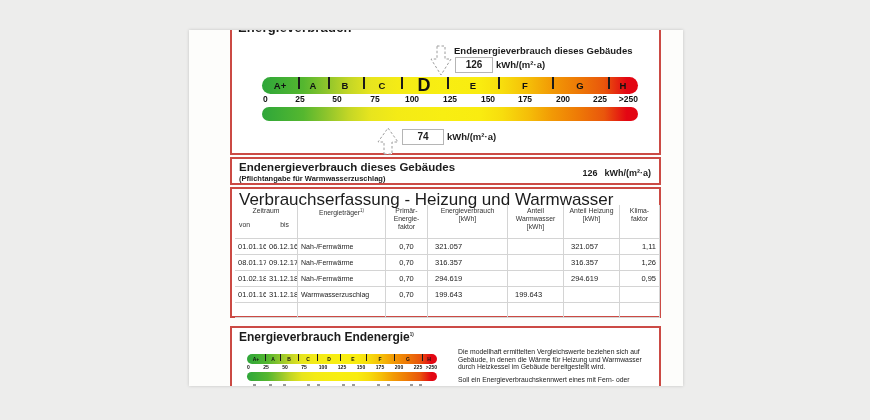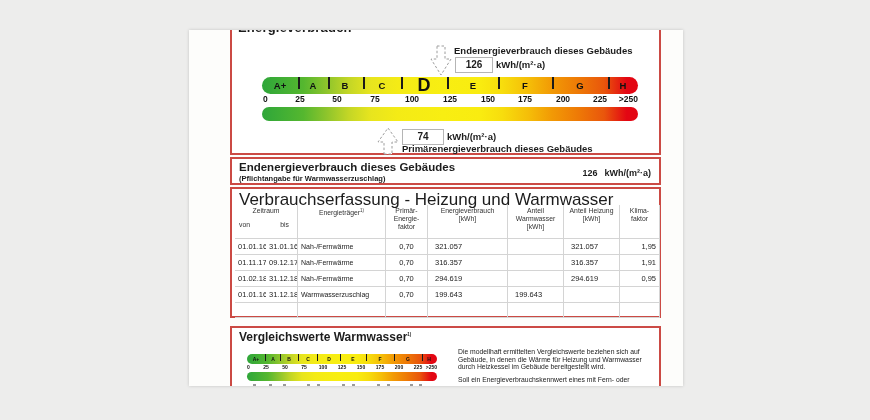--- a/index.html
+++ b/index.html
@@ -150,21 +150,20 @@
 
     <div class="bigbar grad"></div>
 
     <div class="arrow" style="left:145px;top:97px;">
       <svg width="22" height="28" viewBox="0 0 22 28">
         <path d="M7 27 H15 V15 H21 L11 1 L1 15 H7 Z" fill="#ffffff" stroke="#9c9c9c" stroke-width="1" stroke-dasharray="2.5 2"></path>
       </svg>
     </div>
     <div class="valbox" style="left:170px;top:99px;width:40px;height:14px;line-height:14px;">74</div>
     <div class="lbl-bold" style="left:215px;top:101px;">kWh/(m²·a)</div>
-    <div class="lbl-bold" style="left:170px;top:113px;">Primärenergieverbrauch dieses Gebäudes</div>
   </div>
 
   <div class="sec sec2">
     <div class="s2-title">Endenergieverbrauch dieses Gebäudes</div>
     <div class="s2-sub">(Pflichtangabe für Warmwasserzuschlag)</div>
     <div class="s2-val">
       <span>126</span><span>kWh/(m²·a)</span>
     </div>
   </div>
 
@@ -200,36 +199,36 @@
       <div class="c th">
         <div>Anteil Heizung</div>
         <div>[kWh]</div>
       </div>
       <div class="c th">
         <div>Klima-</div>
         <div>faktor</div>
       </div>
 
       <div class="c td al">01.01.16</div>
-      <div class="c td al">31.01.16</div>
+      <div class="c td al">06.12.16</div>
       <div class="c td al" style="font-size:7px">Nah-/Fernwärme</div>
       <div class="c td ac">0,70</div>
       <div class="c td al pl6">321.057</div>
       <div class="c td al pl6"></div>
       <div class="c td al pl6">321.057</div>
-      <div class="c td ar">1,95</div>
-
-      <div class="c td al">01.11.17</div>
+      <div class="c td ar">1,11</div>
+
+      <div class="c td al">08.01.17</div>
       <div class="c td al">09.12.17</div>
       <div class="c td al" style="font-size:7px">Nah-/Fernwärme</div>
       <div class="c td ac">0,70</div>
       <div class="c td al pl6">316.357</div>
       <div class="c td al pl6"></div>
       <div class="c td al pl6">316.357</div>
-      <div class="c td ar">1,91</div>
+      <div class="c td ar">1,26</div>
 
       <div class="c td al">01.02.18</div>
       <div class="c td al">31.12.18</div>
       <div class="c td al" style="font-size:7px">Nah-/Fernwärme</div>
       <div class="c td ac">0,70</div>
       <div class="c td al pl6">294.619</div>
       <div class="c td al pl6"></div>
       <div class="c td al pl6">294.619</div>
       <div class="c td ar">0,95</div>
 
@@ -248,21 +247,21 @@
       <div class="c td tbot ac"></div>
       <div class="c td tbot al"></div>
       <div class="c td tbot al"></div>
       <div class="c td tbot al"></div>
       <div class="c td tbot ar"></div>
     </div>
   </div>
 
   <div class="sec sec4">
     <div class="s4-title">
-      <span>Vergleichswerte Warmwasser</span><sup>1)</sup>
+      <span>Energieverbrauch Endenergie</span><sup>1)</sup>
     </div>
 
     <div class="band smallband grad">
       <i class="tick" style="left:18px"></i>
         <i class="tick" style="left:33px"></i>
       <i class="tick" style="left:51px"></i>
         <i class="tick" style="left:70px"></i>
       <i class="tick" style="left:93px"></i>
         <i class="tick" style="left:119px"></i>
       <i class="tick" style="left:147px"></i>

